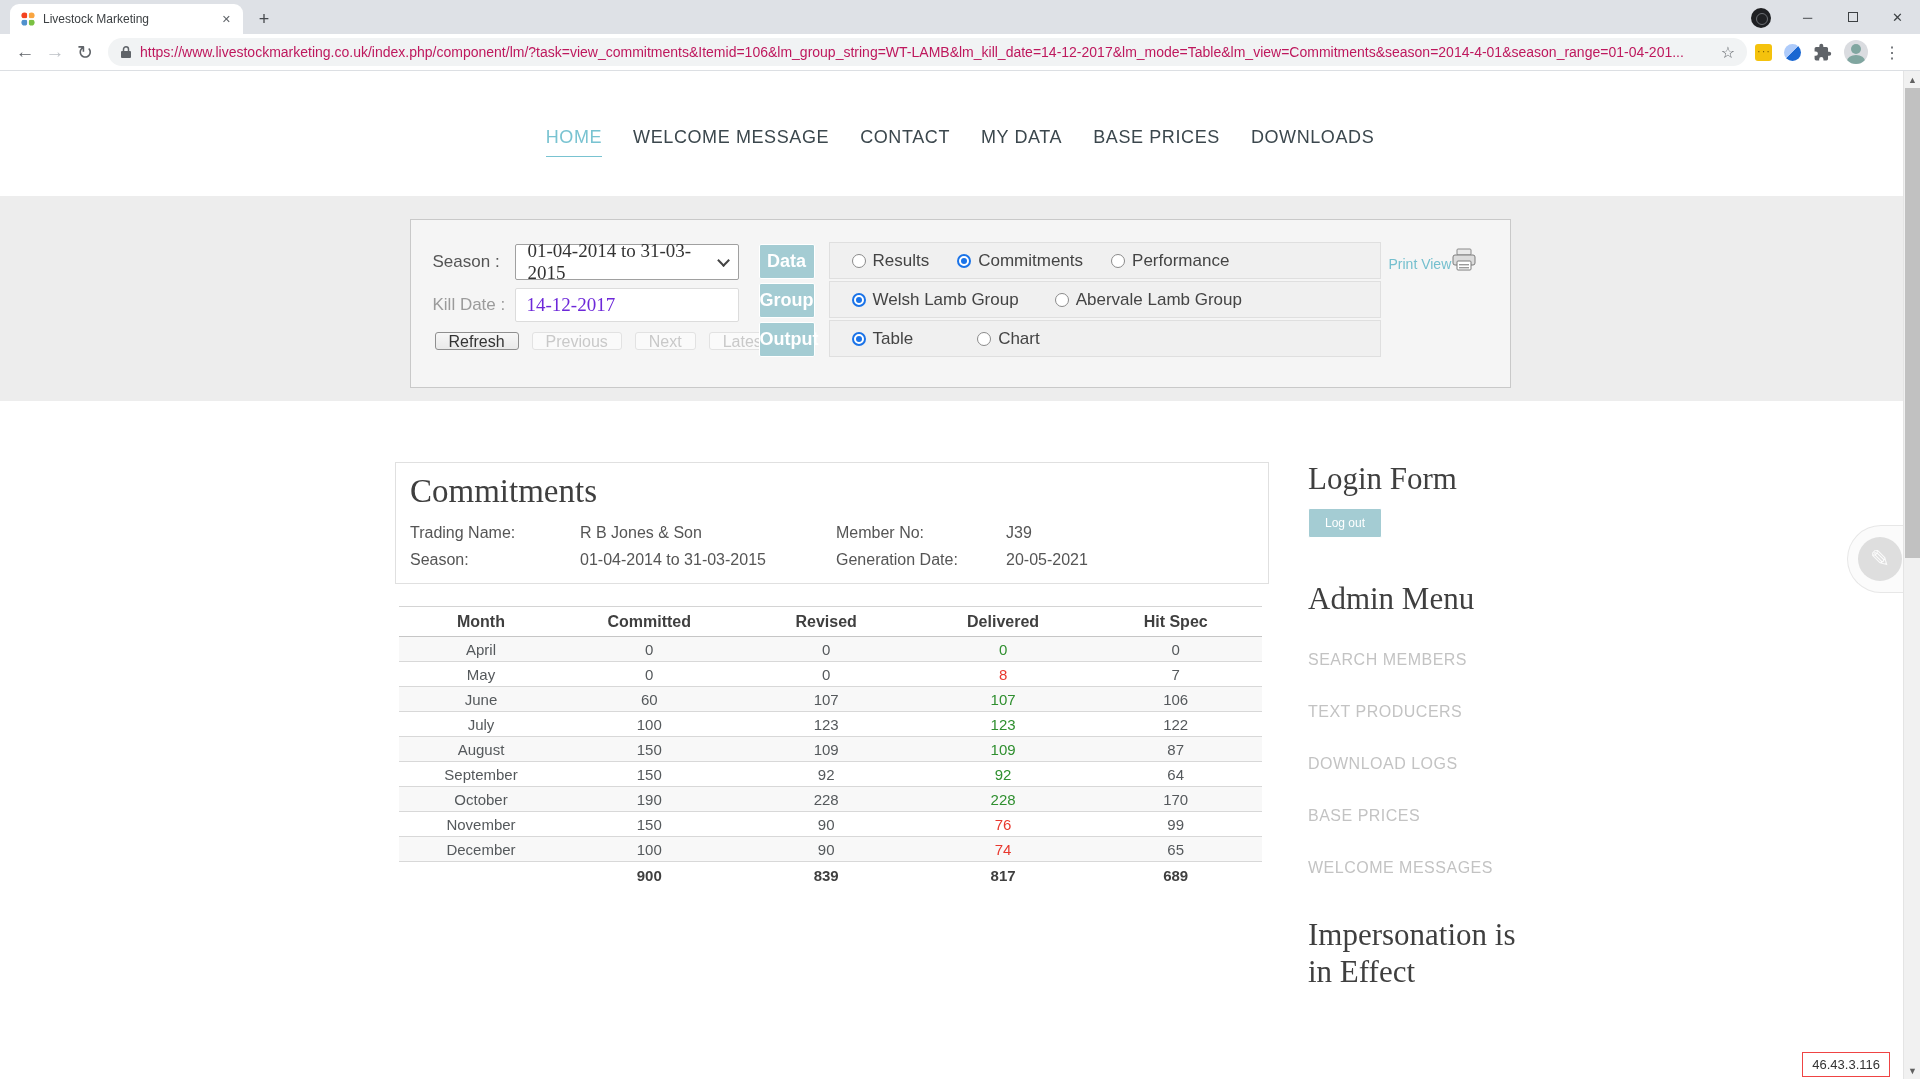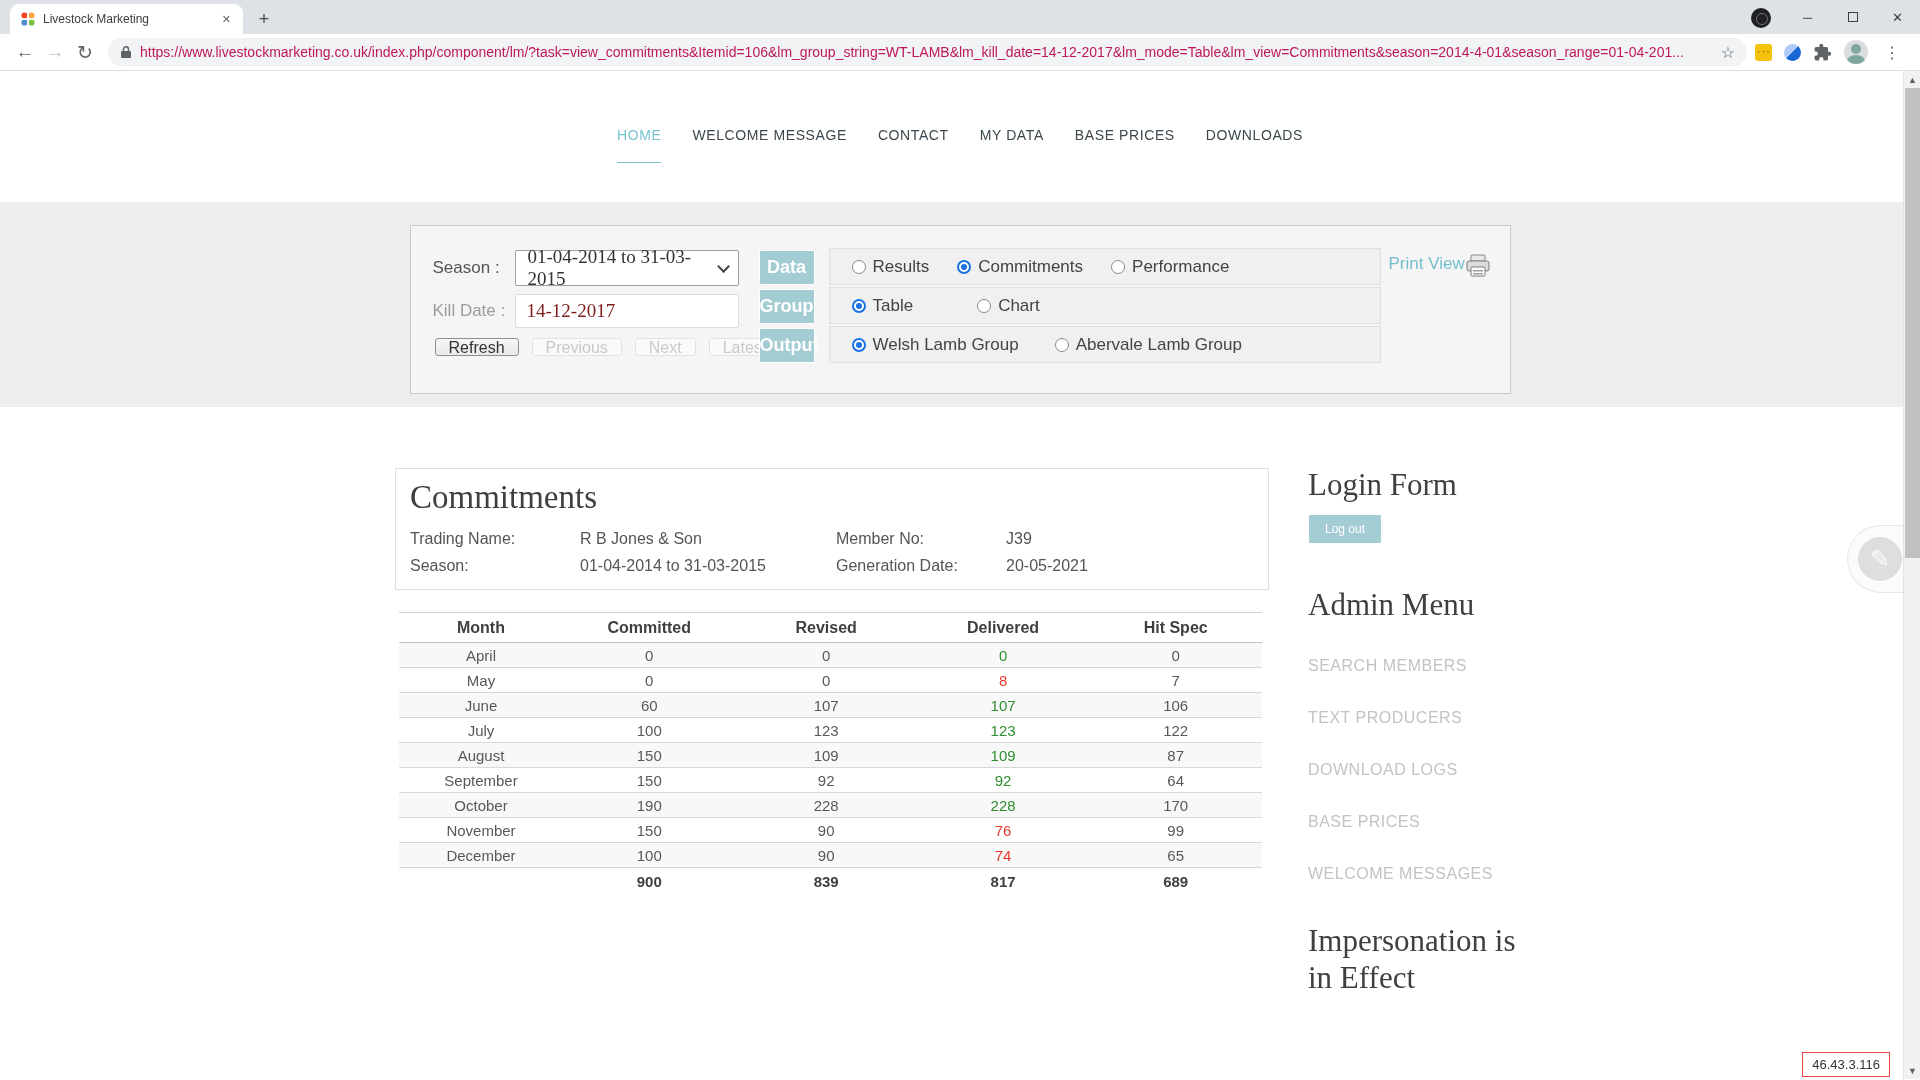--- a/index.html
+++ b/index.html
@@ -39,56 +39,56 @@
   .avatar::after{ content:""; position:absolute; left:3px; top:15px; width:18px; height:12px; border-radius:50%; background:#80a6a0;}
   .dots { color:#5f6368; font-size:16px; padding:0 4px; }
 
   
   .viewport { position:relative; height:1008px; background:#fff; overflow:hidden; }
 
   .site-header { text-align:center; padding-top:6px; }
   .logo { display:inline-block; transform:scaleX(0.82); font-weight:bold; font-size:46px; line-height:0.92;
           letter-spacing:-1px; color:#000; }
   .site-nav { display:flex; justify-content:center; gap:31px; margin-top:56px; }
-  .site-nav a { font-size:14px; letter-spacing:0.6px; color:#3b474d; text-decoration:none; padding-bottom:19px; }
+  .site-nav a { font-size:18px; letter-spacing:0.6px; color:#3b474d; text-decoration:none; padding-bottom:8px; }
   .site-nav a.active { color:#79c3d1; border-bottom:1px solid #79c3d1; }
 
   .band { background:#ededed; height:205px; margin-top:39px; }
   .panel { width:1101px; height:169px; margin:0 auto; position:relative; top:23px;
            background:#f5f5f5; border:1px solid #c9c9c9; }
   .flabel { position:absolute; font-size:17px; color:#555; }
   .flabel.dim { color:#9b9b9b; }
   .select { position:absolute; left:104px; top:24px; width:224px; height:36px; background:#fff;
             border:1px solid #a0a0a0; border-radius:2px; display:flex; align-items:center;
             padding:0 12px; font-family:"Liberation Serif", serif; font-size:19px; color:#333; }
   .select .chev { margin-left:auto; width:9px; height:9px; border-right:2px solid #444; border-bottom:2px solid #444;
                   transform:rotate(45deg) translateY(-3px); }
   .kill-input { position:absolute; left:104px; top:68px; width:224px; height:34px; background:#fff;
             border:1px solid #dcdcdc; border-radius:2px; padding:0 11px;
-            font-family:"Liberation Serif", serif; font-size:19px; color:#7f1d1d; }
+            font-family:"Liberation Serif", serif; font-size:19px; color:#6d28d9; }
   .btnrow { position:absolute; left:24px; top:112px; display:flex; gap:13px; }
   .pbtn { height:18px; padding:0 13px; font-size:16px; color:#333; background:linear-gradient(#f7f7f7,#e9e9e9);
           border:1px solid #8f8f8f; border-radius:3px; }
   .pbtn.disabled { background:#fafafa; border-color:#e2e2e2; color:#c9c9c9; }
   .stack { position:absolute; left:348px; top:24px; display:flex; flex-direction:column; gap:4px; }
   .tealbtn { background:#a4ccd3; color:#fff; border:1px solid #fff; border-radius:2px; font-size:18px;
              font-weight:bold; text-align:center; }
   .stack .tealbtn { width:56px; height:35px; line-height:33px; }
   .radios { position:absolute; left:418px; top:22px; width:552px; }
   .radiorow { height:37px; background:#f0f0f0; border:1px solid #dfdfdf; display:flex; align-items:center;
               padding-left:22px; margin-bottom:2px; }
   .opt { display:flex; align-items:center; }
   .opt-label { font-size:17px; color:#444; margin-left:7px; }
   .radio { width:14px; height:14px; border-radius:50%; border:1px solid #8a8a8a; background:#fff; position:relative; }
   .radio.checked { border:2px solid #1a73e8; }
   .radio.checked::after { content:""; position:absolute; left:2px; top:2px; width:6px; height:6px;
                           border-radius:50%; background:#1a73e8; }
   .g28 > .opt { margin-right:28px; } .g36 > .opt { margin-right:36px; } .g64 > .opt { margin-right:64px; }
-  .printview { position:absolute; left:978px; top:28px; display:flex; align-items:flex-start; 
-               font-size:17px; color:#74bfce; cursor:pointer; }
+  .printview { position:absolute; left:978px; top:28px; display:flex; align-items:flex-end; 
+               font-size:14px; color:#74bfce; cursor:pointer; }
 
   .main { width:1130px; margin:0 auto; display:flex; gap:39px; }
   .leftcol { width:874px; }
   .info-panel { margin-top:61px; border:1px solid #e0e0e0; background:#fff; padding-bottom:14px; }
   .commit-title { font-family:"Liberation Serif", serif; font-weight:400; font-size:33px; color:#3f3f3f;
                   margin:10px 0 0 14px; }
   .info-grid { display:grid; grid-template-columns:170px 256px 170px auto; row-gap:9px;
                margin:14px 0 0 14px; font-size:16px; color:#555; }
   .commit-table { width:863px; margin:22px 0 0 4px; border-collapse:collapse; border-top:1px solid #d4d4d4; }
   .commit-table th { height:30px; font-size:16px; color:#3f3f3f; border-bottom:1px solid #c6c6c6; text-align:center; }
@@ -210,38 +210,38 @@
             </span>
             <span class="opt">
               <span class="radio checked"></span>
               <span class="opt-label">Commitments</span>
             </span>
             <span class="opt">
               <span class="radio"></span>
               <span class="opt-label">Performance</span>
             </span>
           </div>
+          <div class="radiorow g36">
+            <span class="opt">
+              <span class="radio checked"></span>
+              <span class="opt-label">Welsh Lamb Group</span>
+            </span>
+            <span class="opt">
+              <span class="radio"></span>
+              <span class="opt-label">Abervale Lamb Group</span>
+            </span>
+          </div>
           <div class="radiorow g64">
             <span class="opt">
               <span class="radio checked"></span>
               <span class="opt-label">Table</span>
             </span>
             <span class="opt">
               <span class="radio"></span>
               <span class="opt-label">Chart</span>
-            </span>
-          </div>
-          <div class="radiorow g36">
-            <span class="opt">
-              <span class="radio checked"></span>
-              <span class="opt-label">Welsh Lamb Group</span>
-            </span>
-            <span class="opt">
-              <span class="radio"></span>
-              <span class="opt-label">Abervale Lamb Group</span>
             </span>
           </div>
         </div>
         <div class="printview">
           <span>Print View</span>
           <svg width="26" height="24" viewBox="0 0 26 24">
             <rect x="6" y="1" width="14" height="6" rx="1" fill="#e9e9e9" stroke="#8a8a8a"></rect>
             <rect x="2" y="7" width="22" height="10" rx="2" fill="#dcdcdc" stroke="#7d7d7d"></rect>
             <rect x="6" y="13" width="14" height="9" rx="1" fill="#fff" stroke="#7d7d7d"></rect>
             <rect x="8" y="16" width="10" height="1.4" fill="#9a9a9a"></rect>

